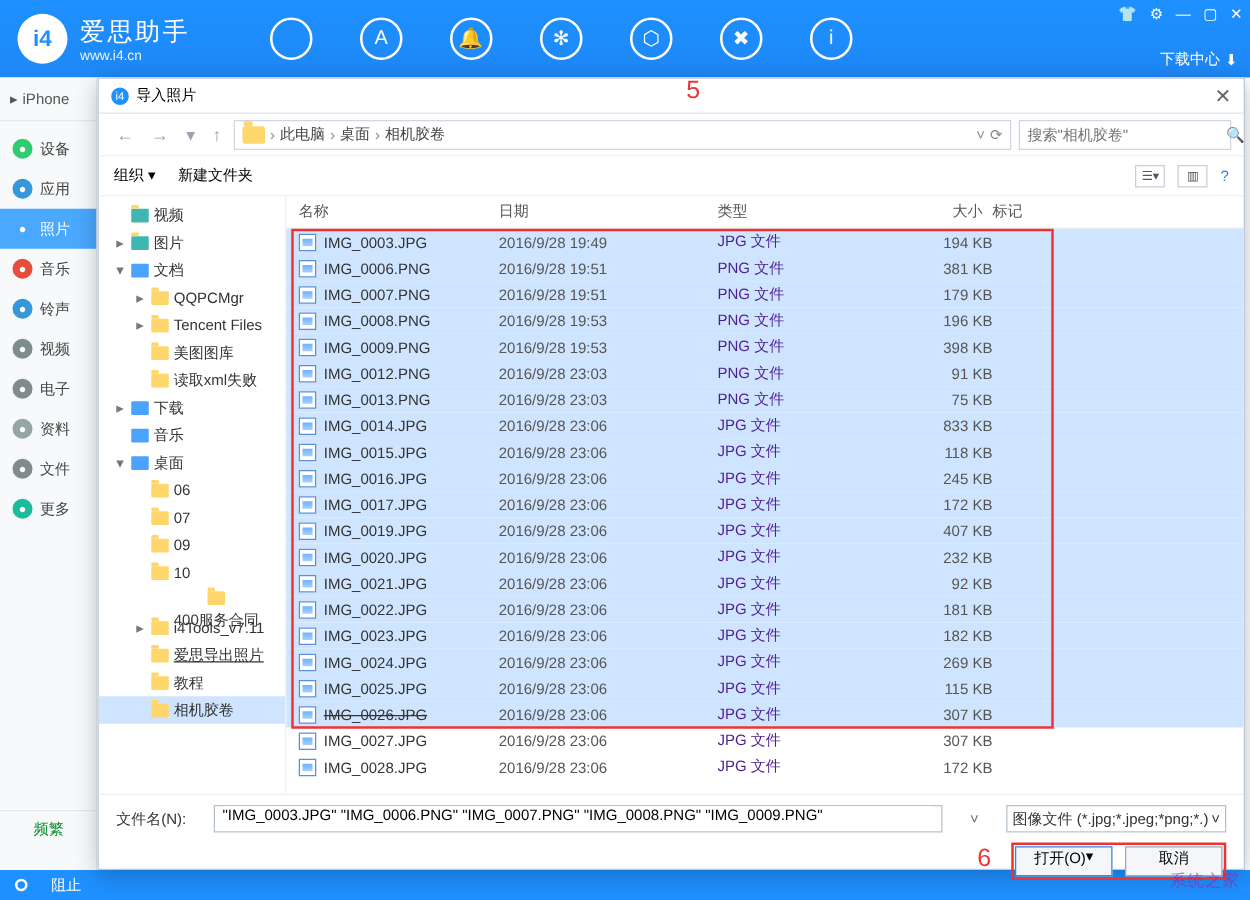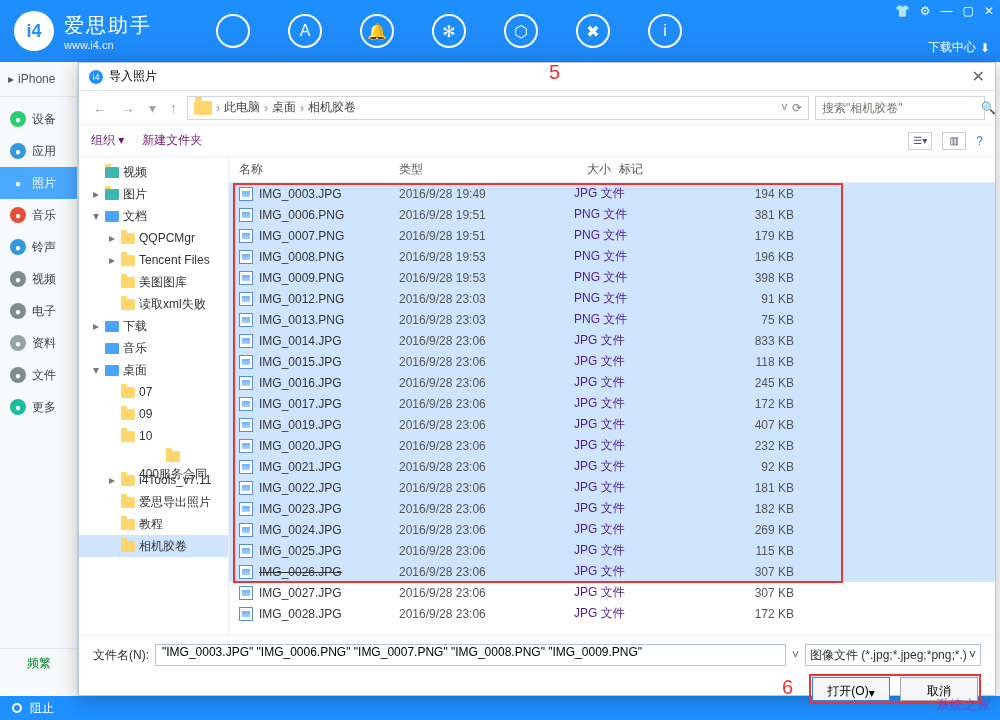--- a/index.html
+++ b/index.html
@@ -14,37 +14,37 @@
 .win-controls{position:absolute;right:6px;top:4px;display:flex;gap:10px;font-size:12px}
 .win-controls span{cursor:pointer}
 .download-center{position:absolute;right:10px;bottom:6px;font-size:12px;display:flex;align-items:center;gap:4px}
 .left-panel{position:absolute;left:0;top:62px;width:78px;background:#f7f9fb;height:640px;border-right:1px solid #e4e8ef}
 .left-device{padding:10px 8px;border-bottom:1px solid #e4e8ef;display:flex;align-items:center;gap:4px;color:#555}
 .left-items{padding-top:6px}
 .left-item{height:32px;display:flex;align-items:center;gap:6px;padding-left:10px;color:#444;position:relative}
 .left-item.active{background:#4aa8ff;color:#fff}
 .li-ic{width:16px;height:16px;border-radius:50%;display:inline-flex;align-items:center;justify-content:center;color:#fff;font-size:10px}
 .bottom-strip{position:absolute;left:0;bottom:24px;width:78px;text-align:center;color:#0a8a2a;font-size:12px;padding:6px 0;border-top:1px solid #e4e8ef}
-.status-bar{position:absolute;left:0;bottom:0;height:24px;width:1000px;background:#1e90ff;color:#fff;display:flex;align-items:center;padding-left:12px;gap:8px;font-size:12px}
+.status-bar{position:absolute;left:0;bottom:0;height:24px;width:1000px;background:#1e90ff;color:#fff;display:flex;align-items:center;padding-left:12px;gap:19px;font-size:12px}
 .status-bar .radio{width:10px;height:10px;border:2px solid #fff;border-radius:50%}
 .dialog{position:absolute;left:78px;top:62px;width:918px;height:634px;background:#fff;border:1px solid #b9c7d8;box-shadow:0 4px 18px rgba(0,0,0,.25)}
 .dlg-title{height:28px;display:flex;align-items:center;justify-content:space-between;padding:0 10px;border-bottom:1px solid #e0e5ec}
 .dlg-title-left{display:flex;align-items:center;gap:6px}
 .dlg-close{font-size:16px;color:#666;cursor:pointer}
 .dlg-nav{height:34px;display:flex;align-items:center;padding:0 10px;gap:6px;border-bottom:1px solid #eceff4}
 .nav-arrow{color:#9aa3af;font-size:14px;padding:0 4px}
 .folder-ic{width:18px;height:14px;background:#ffd66b;border-radius:2px;position:relative}
 .folder-ic:before{content:"";position:absolute;top:-4px;left:1px;width:7px;height:4px;background:#ffd66b;border-radius:1px}
 .breadcrumb{flex:1;border:1px solid #cfd6df;height:24px;display:flex;align-items:center;padding:0 6px;gap:4px;color:#444;background:#fff}
 .bc-sep{color:#888}
 .bc-drop{margin-left:auto;display:flex;gap:4px;color:#888}
 .search-box{width:170px;height:24px;border:1px solid #cfd6df;display:flex;align-items:center;padding:0 6px;color:#888;gap:4px}
 .search-box input{border:0;outline:0;flex:1;font-size:12px;color:#666}
 .dlg-toolbar{height:32px;display:flex;align-items:center;padding:0 12px;gap:18px;border-bottom:1px solid #eceff4}
-.tb-link{color:#701a75;cursor:pointer}
+.tb-link{color:#000000;cursor:pointer}
 .tb-right{margin-left:auto;display:flex;align-items:center;gap:10px;color:#555}
 .view-ic{width:24px;height:18px;border:1px solid #c8cfda;display:flex;align-items:center;justify-content:center;font-size:10px}
 .dlg-body{display:flex;height:478px}
 .tree{width:150px;border-right:1px solid #eceff4;overflow:auto;padding:4px 0}
 .tree-row{height:22px;display:flex;align-items:center;gap:4px;padding-left:8px;color:#333;white-space:nowrap}
 .tree-row.sel{background:#cfe5ff}
 .tree-row .tw{display:inline-block;width:10px;color:#777;text-align:center}
 .tr-ic{width:14px;height:11px;display:inline-block;background:#ffd66b;border-radius:1px;position:relative;flex-shrink:0}
 .tr-ic:before{content:"";position:absolute;top:-3px;left:0;width:6px;height:3px;background:#ffd66b;border-radius:1px}
 .tr-ic.blue{background:#4aa3ff}
@@ -56,27 +56,27 @@
 .col-head div{padding-right:8px}
 .c-name{width:160px}.c-date{width:175px}.c-type{width:130px}.c-size{width:90px;text-align:right}.c-tag{width:70px}
 .file-list{flex:1;overflow:auto}
 .file-row{height:21px;display:flex;align-items:center;padding-left:10px;color:#333}
 .file-row.sel{background:#cfe5ff}
 .file-row.strike .fn{text-decoration:line-through}
 .file-ic{width:14px;height:14px;border:1px solid #5a8fd8;background:#fff;margin-right:6px;position:relative;flex-shrink:0}
 .file-ic:after{content:"";position:absolute;left:2px;right:2px;top:3px;height:6px;background:linear-gradient(#6fb2ff,#a7d0ff)}
 .fn{width:140px}.fd{width:175px;color:#555}.ft{width:130px;color:#4c1d95}.fs{width:90px;text-align:right;color:#555}
 .dlg-footer{height:62px;border-top:1px solid #eceff4;position:relative;padding-top:8px}
-.fname-row{display:flex;align-items:center;gap:6px;padding:0 14px}
+.fname-row{display:flex;align-items:center;gap:22px;padding:0 14px}
 .fname-label{color:#333}
 .fname-input{flex:1;height:22px;border:1px solid #b7c2d0;padding:0 6px;background:#fff}
 .fname-input input{width:100%;border:0;outline:0;font-size:12px}
 .ftype-select{width:176px;height:22px;border:1px solid #b7c2d0;padding:0 4px;display:flex;align-items:center;justify-content:space-between;color:#333;background:#fff}
 .btn-row{display:flex;gap:10px;justify-content:flex-end;padding:8px 14px 0 0}
-.btn{width:78px;height:24px;border:1px solid #9aa7b8;background:#f4f6f9;display:flex;align-items:flex-end;justify-content:center;cursor:pointer}
+.btn{width:78px;height:24px;border:1px solid #9aa7b8;background:#f4f6f9;display:flex;align-items:flex-start;justify-content:center;cursor:pointer}
 .btn:first-child{border:1px solid #3b82e6}
 .red-annot{position:absolute;color:#e33;font-size:20px;font-weight:400}
 .wm{position:absolute;right:8px;bottom:6px;color:#a21caf;font-size:13px;letter-spacing:1px;opacity:.6;pointer-events:none}
 </style>
 </head>
 <body>
 
 <div class="app-header">
   <div class="logo-block">
     <div class="logo-circle">i4</div>
@@ -251,20 +251,25 @@
           <span>音乐</span>
         </div>
         <div class="tree-row" style="padding-left: 12px;">
           <span class="tw">▾</span>
           <span class="tr-ic blue"></span>
           <span>桌面</span>
         </div>
         <div class="tree-row" style="padding-left: 28px;">
           <span class="tw"></span>
           <span class="tr-ic"></span>
+          <span>06</span>
+        </div>
+        <div class="tree-row" style="padding-left: 28px;">
+          <span class="tw"></span>
+          <span class="tr-ic"></span>
           <span>07</span>
         </div>
         <div class="tree-row" style="padding-left: 28px; align-items: center;">
           <span class="tw"></span>
           <span class="tr-ic"></span>
           <span>09</span>
         </div>
         <div class="tree-row" style="padding-left: 28px;">
           <span class="tw"></span>
           <span class="tr-ic"></span>
@@ -273,40 +278,41 @@
         <div class="tree-row" style="padding-left: 39px; flex-direction: column;">
           <span class="tw"></span>
           <span class="tr-ic"></span>
           <span>400服务合同</span>
         </div>
         <div class="tree-row" style="padding-left: 28px;">
           <span class="tw">▸</span>
           <span class="tr-ic"></span>
           <span>i4Tools_v7.11</span>
         </div>
-        <div class="tree-row" style="padding-left: 28px;">
+        <div class="tree-row" style="padding-left: 28px; text-decoration: underline;">
           <span class="tw"></span>
           <span class="tr-ic"></span>
           <span>爱思导出照片</span>
         </div>
         <div class="tree-row" style="padding-left: 28px;">
           <span class="tw"></span>
           <span class="tr-ic"></span>
           <span>教程</span>
         </div>
         <div class="tree-row sel" style="padding-left: 28px;">
           <span class="tw"></span>
           <span class="tr-ic"></span>
           <span>相机胶卷</span>
         </div>
       </div>
     <div class="file-area">
       <div class="red-box" style="left:4px;top:26px;width:610px;height:400px"></div>
       <div class="col-head">
         <div class="c-name">名称</div>
+        <div class="c-date">日期</div>
         <div class="c-type">类型</div>
         <div class="c-size">大小</div>
         <div class="c-tag">标记</div>
       </div>
       <div class="file-list" id="file-list">
           <div class="file-row sel">
             <span class="file-ic"></span>
             <span class="fn">IMG_0003.JPG</span>
             <span class="fd">2016/9/28 19:49</span>
             <span class="ft">JPG 文件</span>

